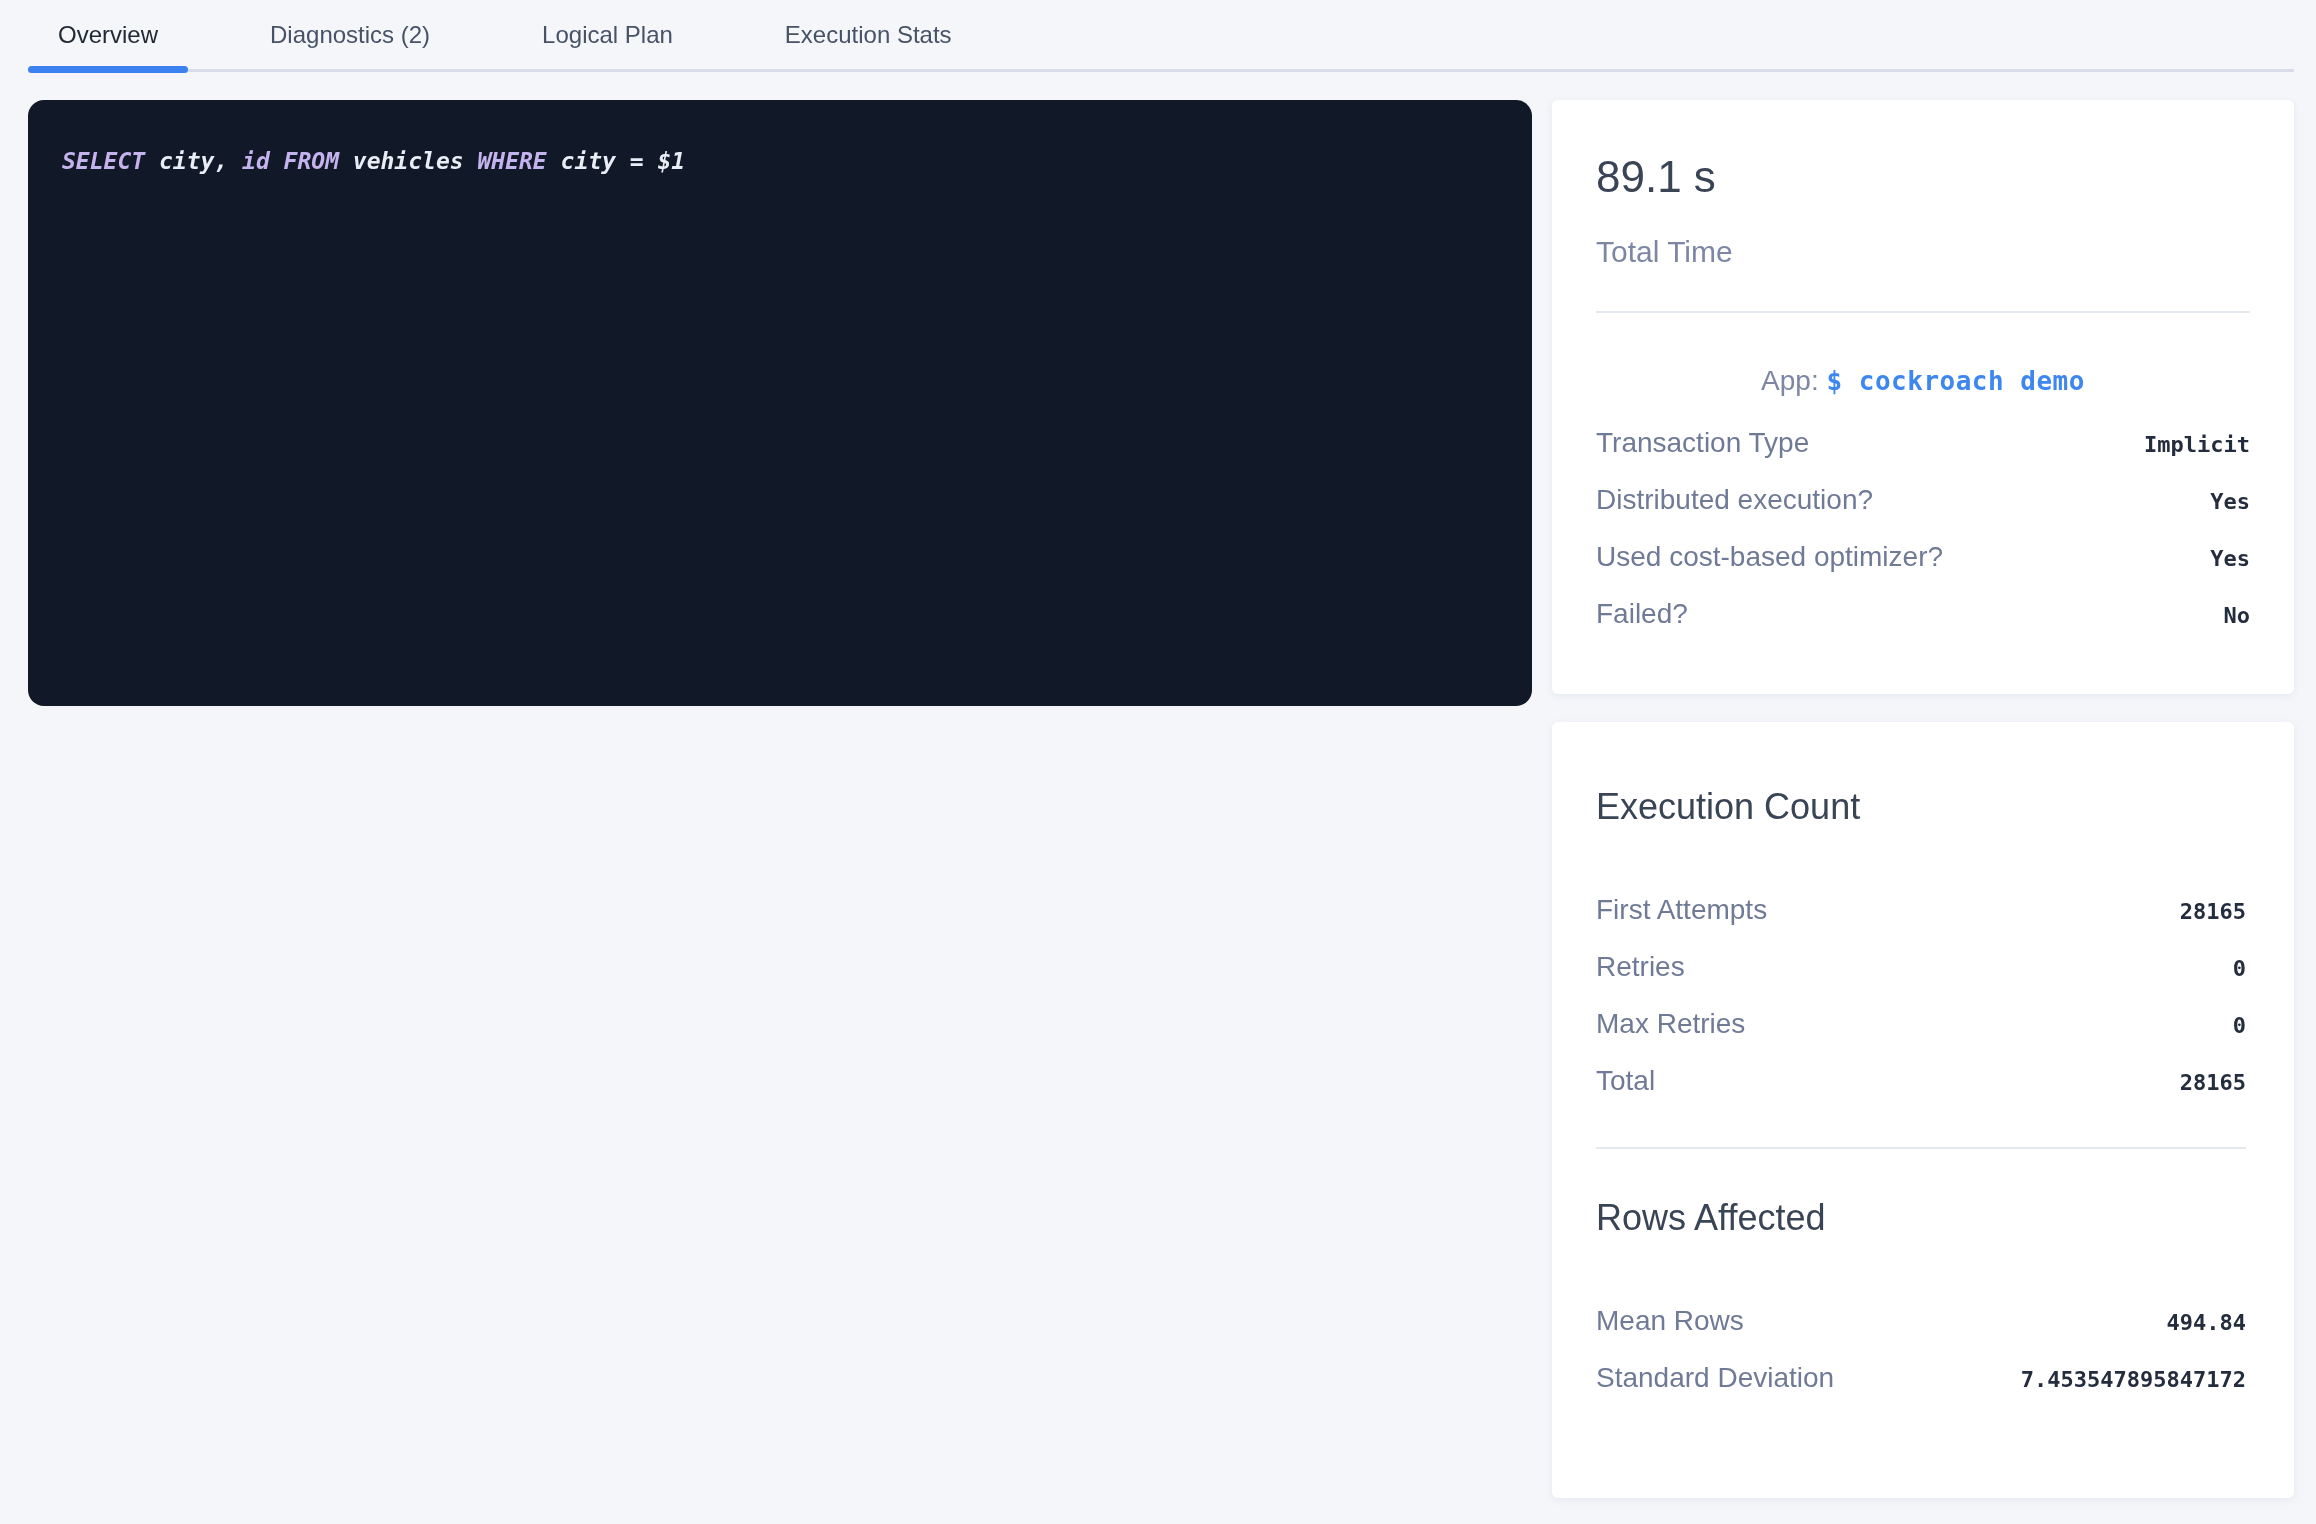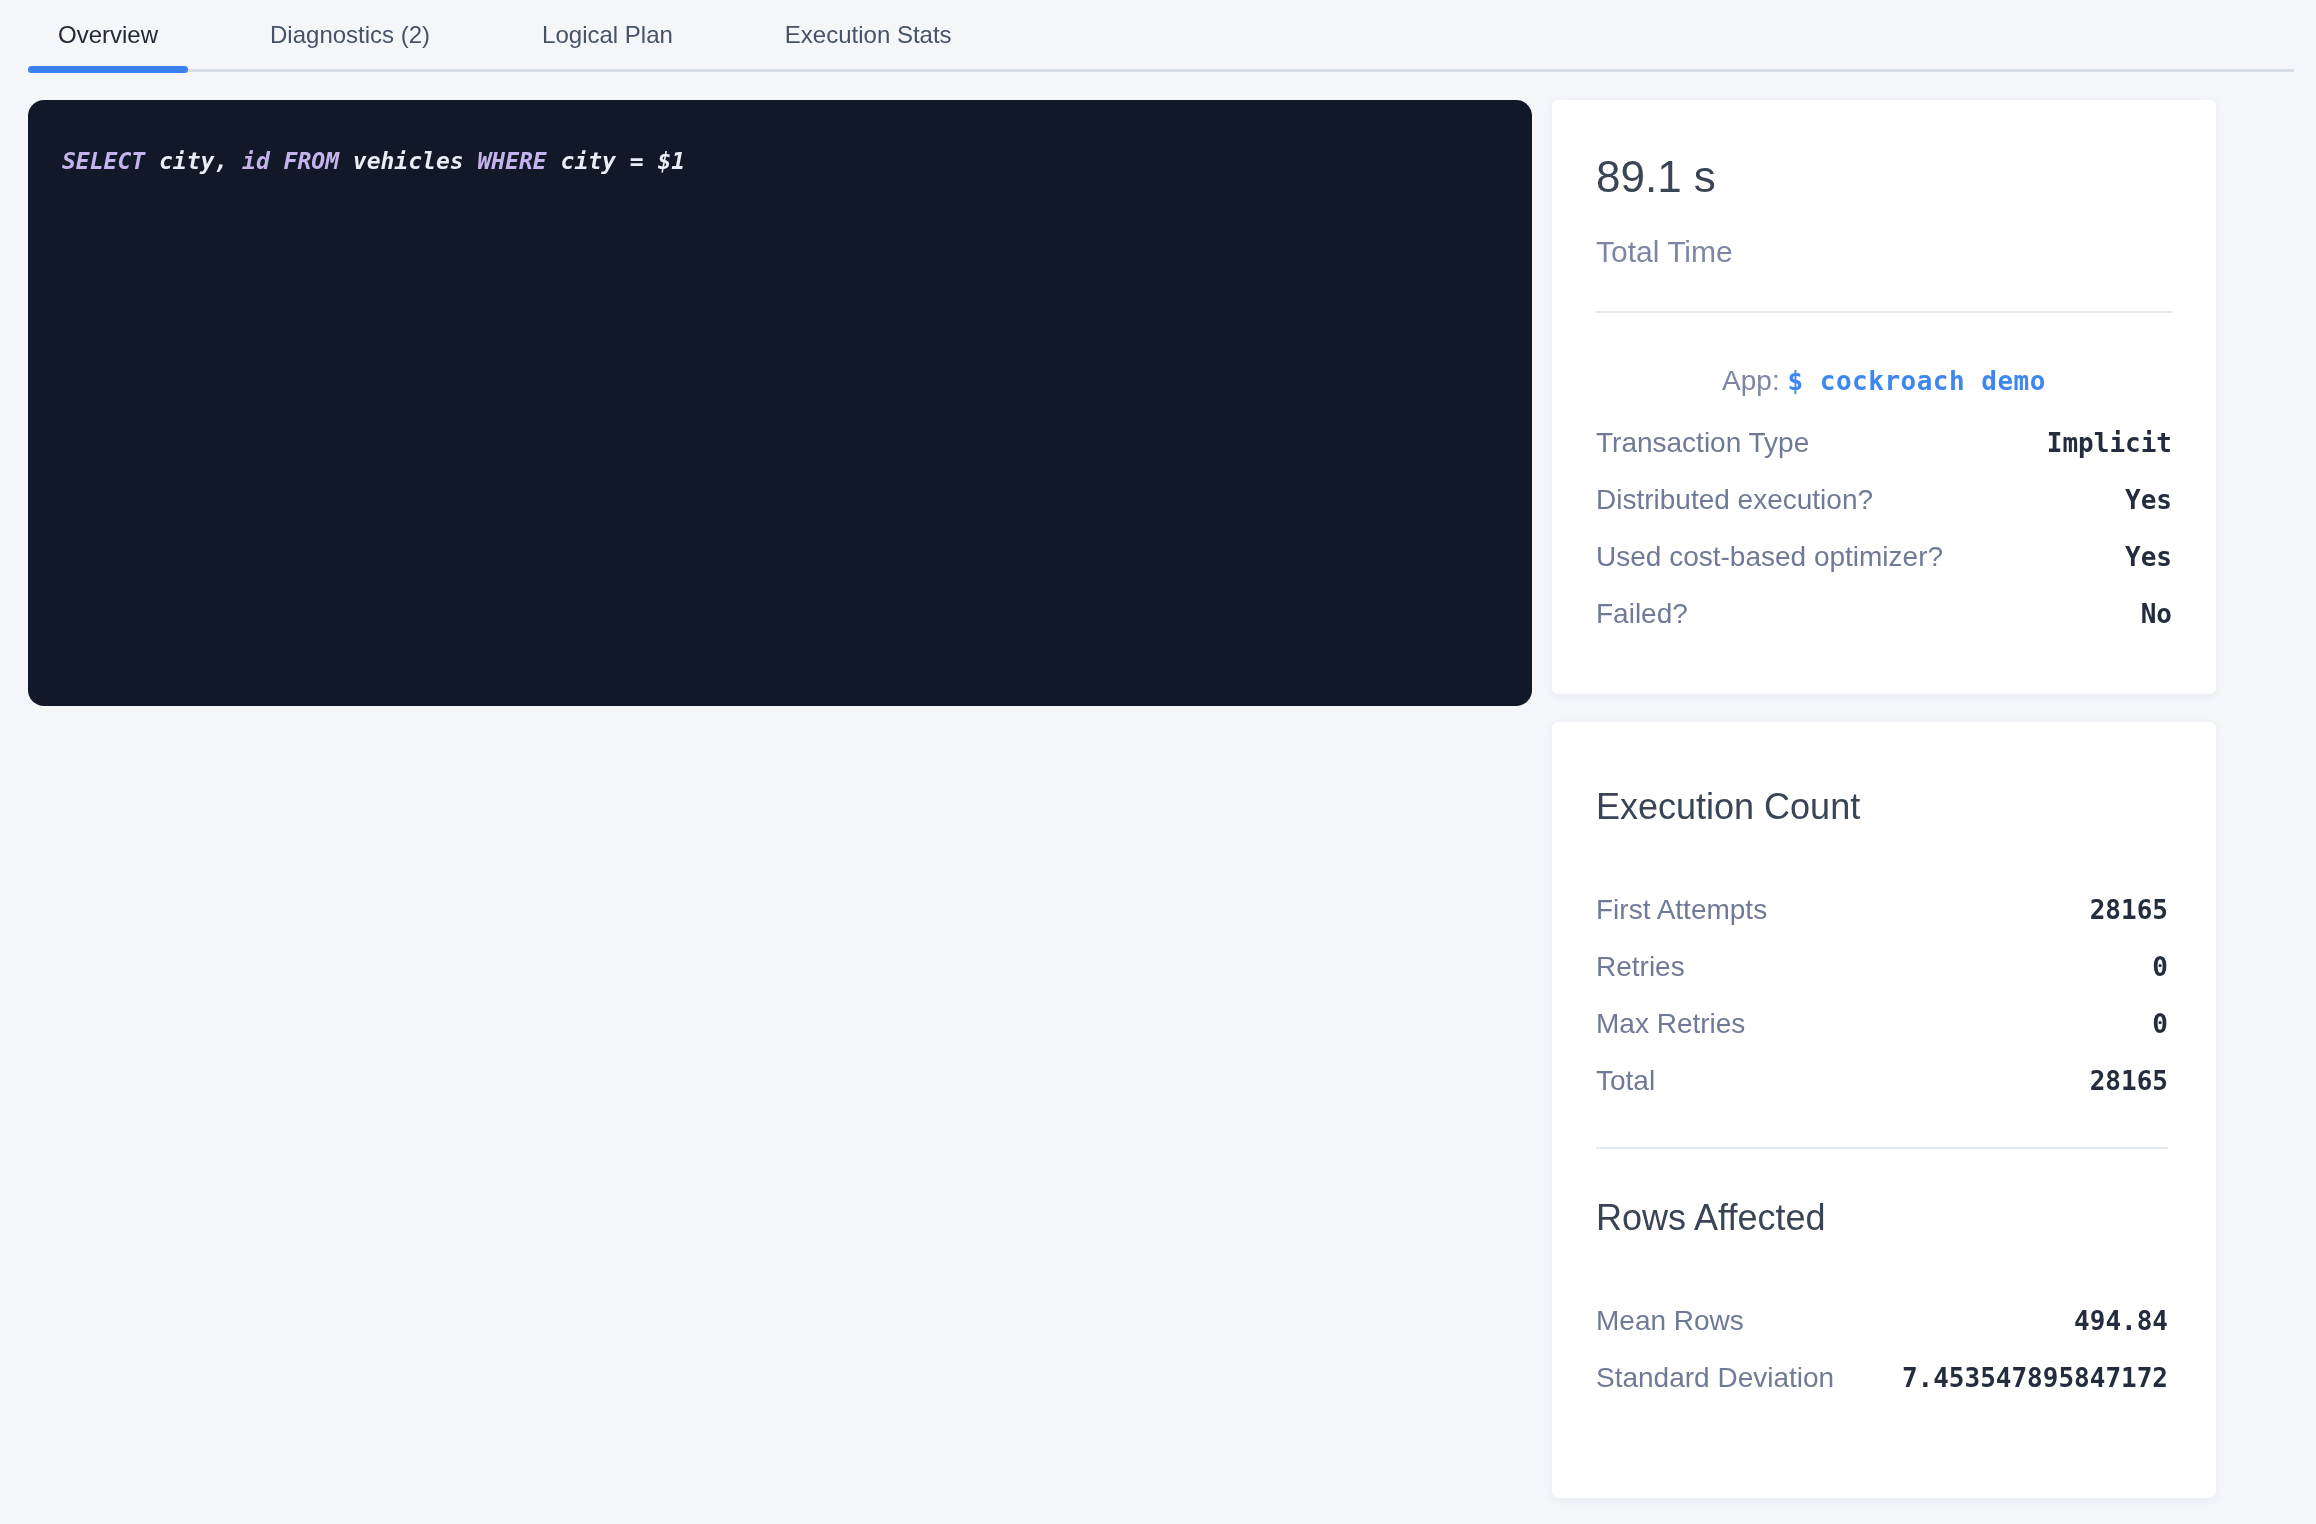--- a/index.html
+++ b/index.html
@@ -41,21 +41,21 @@
   .sql-box code {
     font-family:"DejaVu Sans Mono", monospace;
     font-weight:bold; font-size:23px; line-height:1.5;
     white-space:pre;
   }
   .tok-keyword { color:#c5b3ee; }
   .tok-plain   { color:#e9edf5; }
 
   
   .card {
-    position:absolute; left:1552px; width:664px;
+    position:absolute; left:1552px; width:742px;
     background:#ffffff; border-radius:6px;
     box-shadow:0 2px 8px rgba(44,53,68,0.07);
   }
   .card-summary { top:100px; height:594px; padding:52px 44px 40px 44px; }
   .card-exec    { top:722px; height:776px; padding:64px 48px 40px 44px; }
 
   .stats-row { display:flex; }
   .stat { width:328px; }
   .stat-value { font-size:44px; font-weight:500; color:#394455; line-height:1.15; }
   .stat-label { margin-top:32px; font-size:30px; color:#7d87a3; }
@@ -75,21 +75,21 @@
     letter-spacing:0.5px;
   }
 
   .kv-row {
     display:flex; justify-content:space-between; align-items:baseline;
     margin-bottom:25px; font-size:28px;
   }
   .kv-label { color:#6f7a96; }
   .kv-value {
     font-family:"DejaVu Sans Mono", monospace;
-    font-weight:bold; font-size:26px; color:#242d3d;
+    font-weight:bold; font-size:22px; color:#242d3d;
     text-align:right;
   }
 
   .section-title {
     font-size:36px; font-weight:500; color:#394455;
     margin-bottom:66px;
   }
 </style>
 </head>
 <body>

